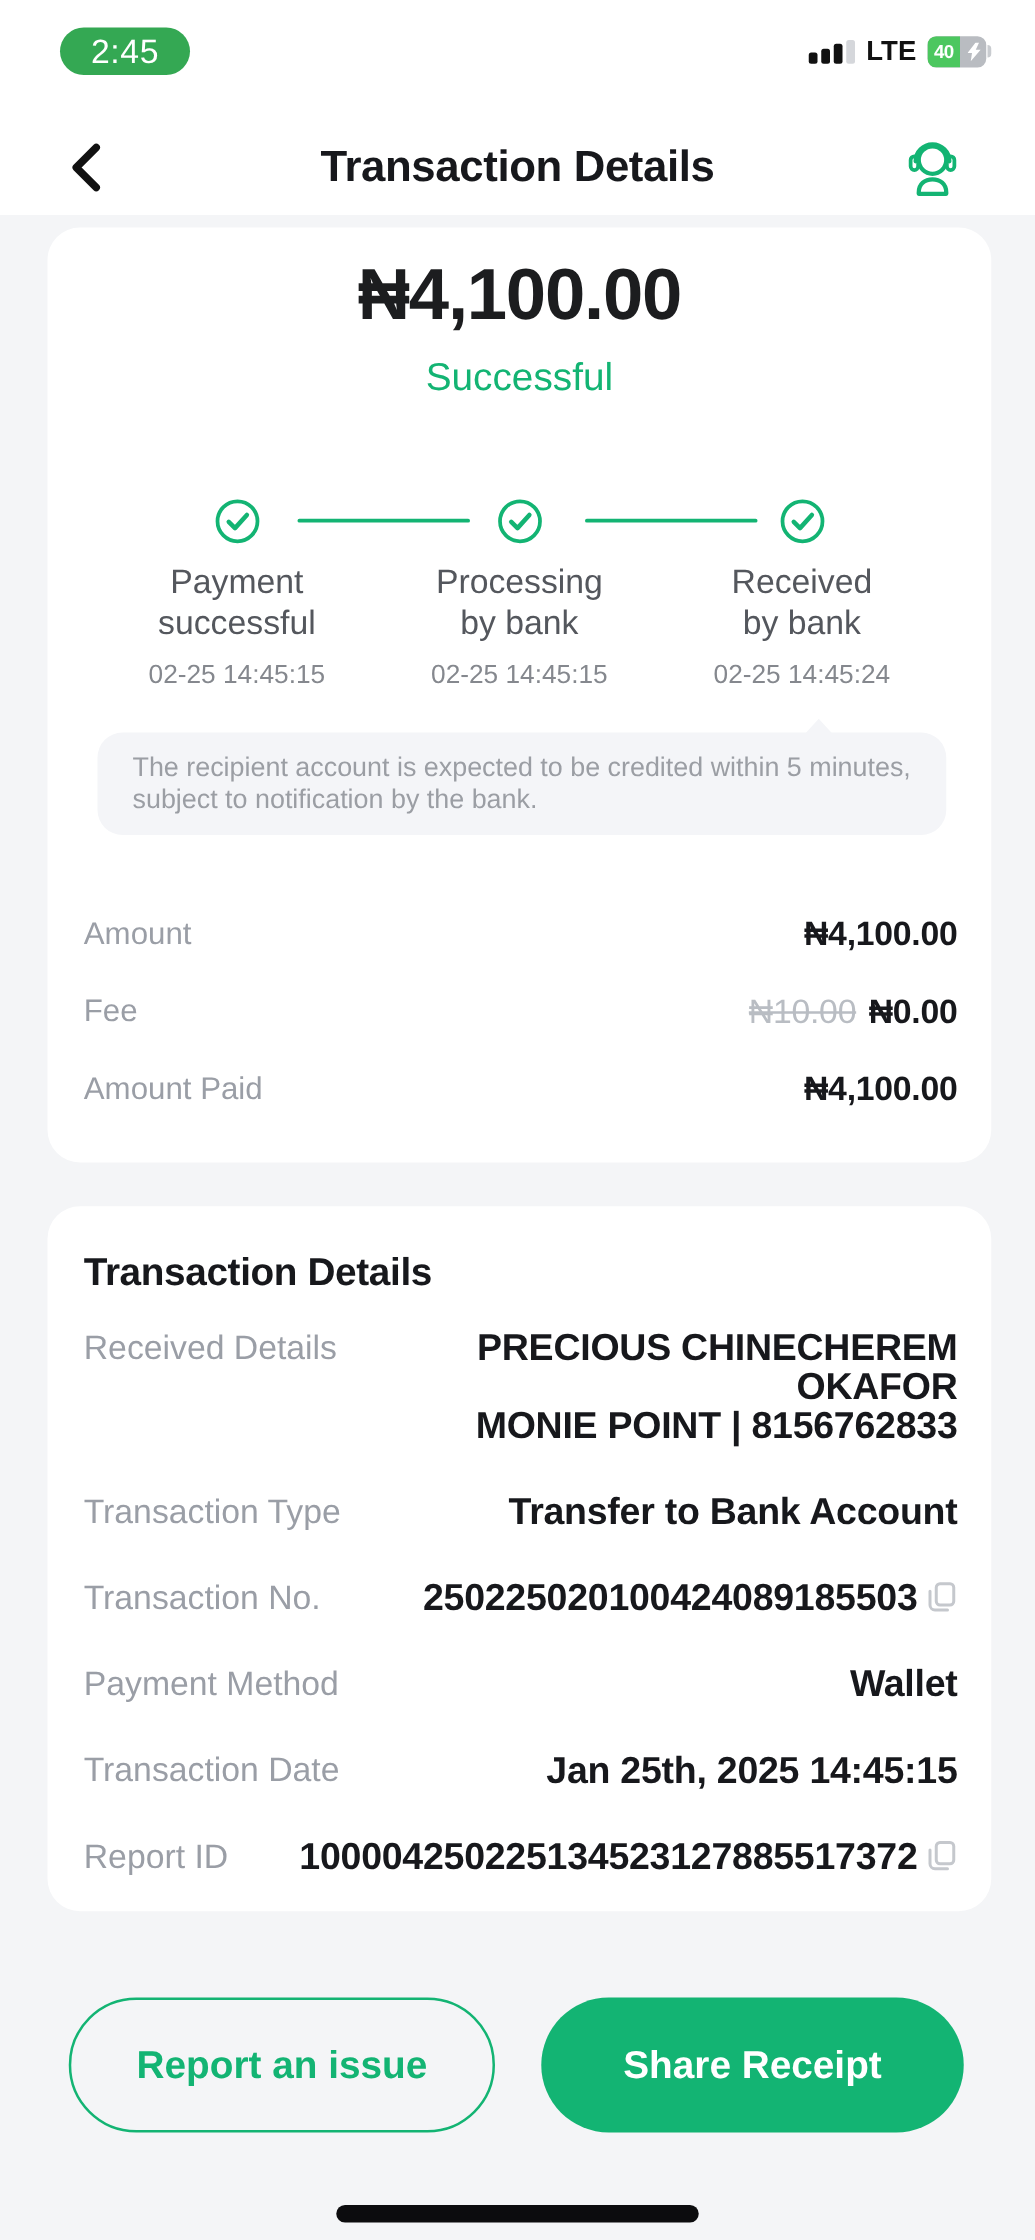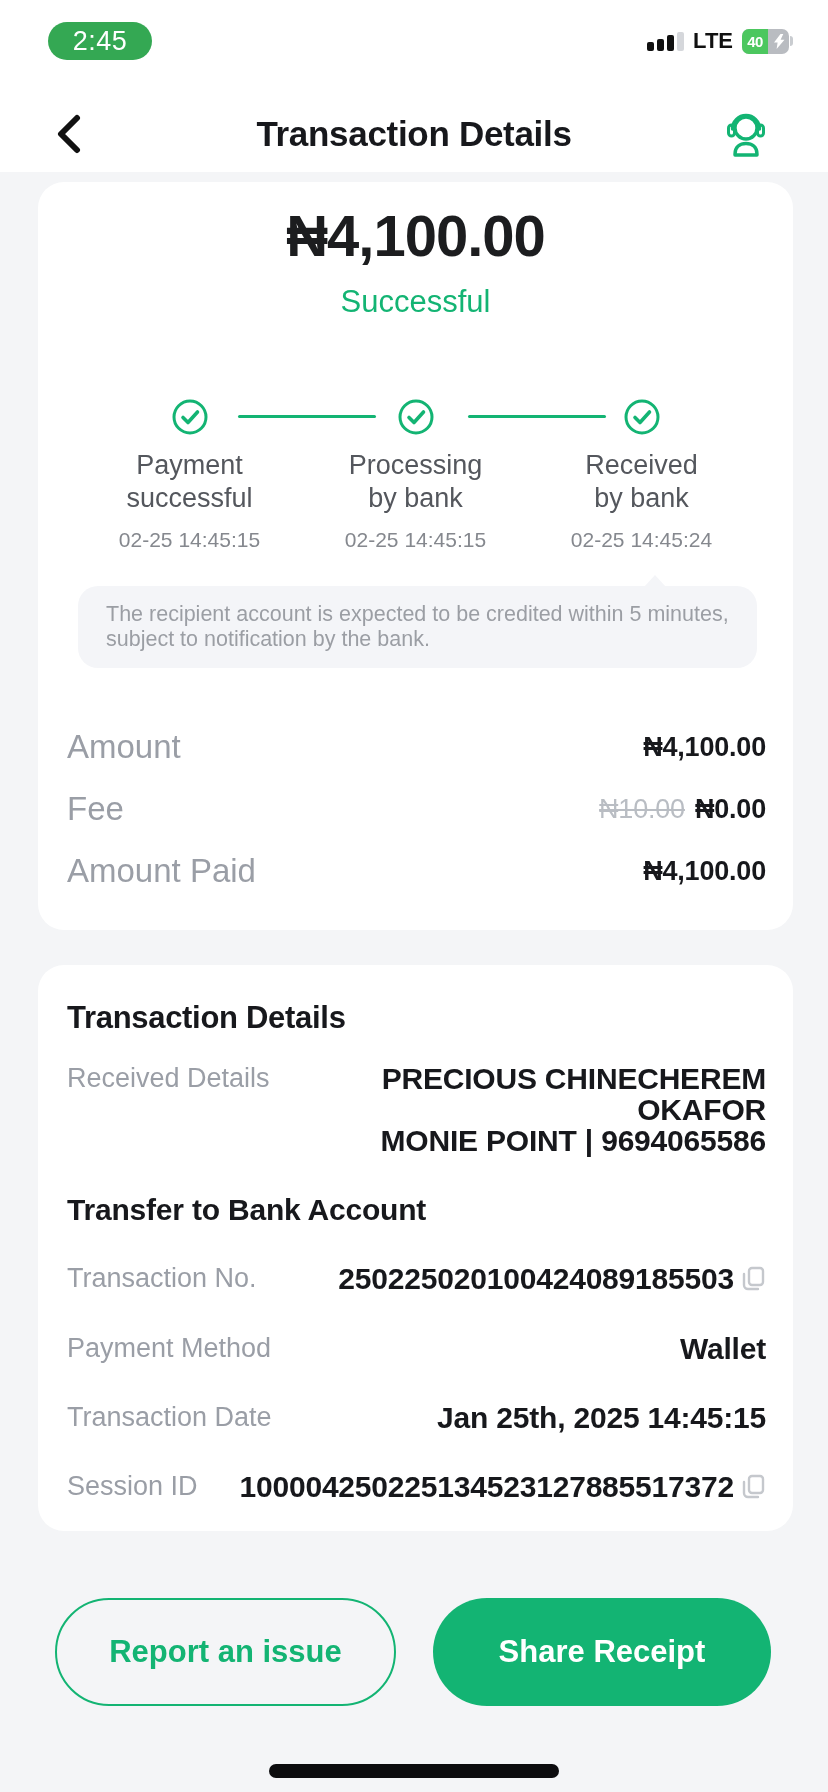--- a/index.html
+++ b/index.html
@@ -79,21 +79,21 @@
     position:relative;margin:33px 36px 0 40px;background:var(--note-bg);border-radius:20px;
     padding:16px 28px;font-size:21.5px;line-height:25px;color:var(--note-ink);
   }
   .note::before{
     content:"";position:absolute;top:-11px;left:566px;
     border-left:11px solid transparent;border-right:11px solid transparent;border-bottom:12px solid var(--note-bg);
   }
 
   .rows{margin-top:48px;}
   .row{display:flex;align-items:center;justify-content:space-between;height:62px;padding:0 27px 0 29px;}
-  .row .lbl{font-size:33px;color:var(--label);}
+  .row .lbl{font-size:25px;color:var(--label);}
   .row .val{font-size:27px;font-weight:600;color:var(--ink);letter-spacing:-.2px;}
   .old-val{font-size:27px;font-weight:500;color:var(--strike);text-decoration:line-through;margin-right:10px;}
 
   .card-details{margin-top:35px;padding:34px 27px 28px 29px;}
   .card-details h2{font-size:31px;font-weight:700;color:var(--ink);line-height:38px;margin-bottom:26px;letter-spacing:-.3px;}
   .drow{display:flex;align-items:flex-start;justify-content:space-between;margin-bottom:38px;}
   .drow:last-child{margin-bottom:0;}
   .drow .lbl{font-size:27px;color:var(--label);line-height:31px;white-space:nowrap;flex-shrink:0;}
   .drow .val{font-size:30px;font-weight:600;color:var(--ink);line-height:31px;text-align:right;letter-spacing:-.2px;}
   .two-line span{display:block;}
@@ -222,25 +222,26 @@
       </div>
     </section>
 
     <section class="card card-details">
       <h2>Transaction Details</h2>
 
       <div class="drow">
         <span class="lbl">Received Details</span>
         <span class="val two-line">
           <span>PRECIOUS CHINECHEREM OKAFOR</span>
-          <span>MONIE POINT | 9694065586</span>
+          <span>MONIE POINT | 8156762833</span>
         </span>
       </div>
 
       <div class="drow">
+        <span class="lbl">Transaction Type</span>
         <span class="val">Transfer to Bank Account</span>
       </div>
 
       <div class="drow">
         <span class="lbl">Transaction No.</span>
         <span class="val"><span>250225020100424089185503</span><button class="copy-btn" aria-label="Copy"><svg width="24" height="26" viewBox="0 0 24 26">
                 <rect x="7" y="2" width="14" height="17" rx="3" fill="none" stroke="#c5c8cd" stroke-width="2.4"></rect>
                 <path d="M16 23H6a4 4 0 0 1-4-4V8" fill="none" stroke="#c5c8cd" stroke-width="2.4" stroke-linecap="round"></path>
               </svg></button></span>
       </div>
@@ -249,21 +250,21 @@
         <span class="lbl">Payment Method</span>
         <span class="val">Wallet</span>
       </div>
 
       <div class="drow">
         <span class="lbl">Transaction Date</span>
         <span class="val">Jan 25th, 2025 14:45:15</span>
       </div>
 
       <div class="drow">
-        <span class="lbl">Session ID</span>
+        <span class="lbl">Report ID</span>
         <span class="val"><span>100004250225134523127885517372</span><button class="copy-btn" aria-label="Copy"><svg width="24" height="26" viewBox="0 0 24 26">
                 <rect x="7" y="2" width="14" height="17" rx="3" fill="none" stroke="#c5c8cd" stroke-width="2.4"></rect>
                 <path d="M16 23H6a4 4 0 0 1-4-4V8" fill="none" stroke="#c5c8cd" stroke-width="2.4" stroke-linecap="round"></path>
               </svg></button></span>
       </div>
     </section>
 
     <section class="card card-peek"></section>
   </main>
 

